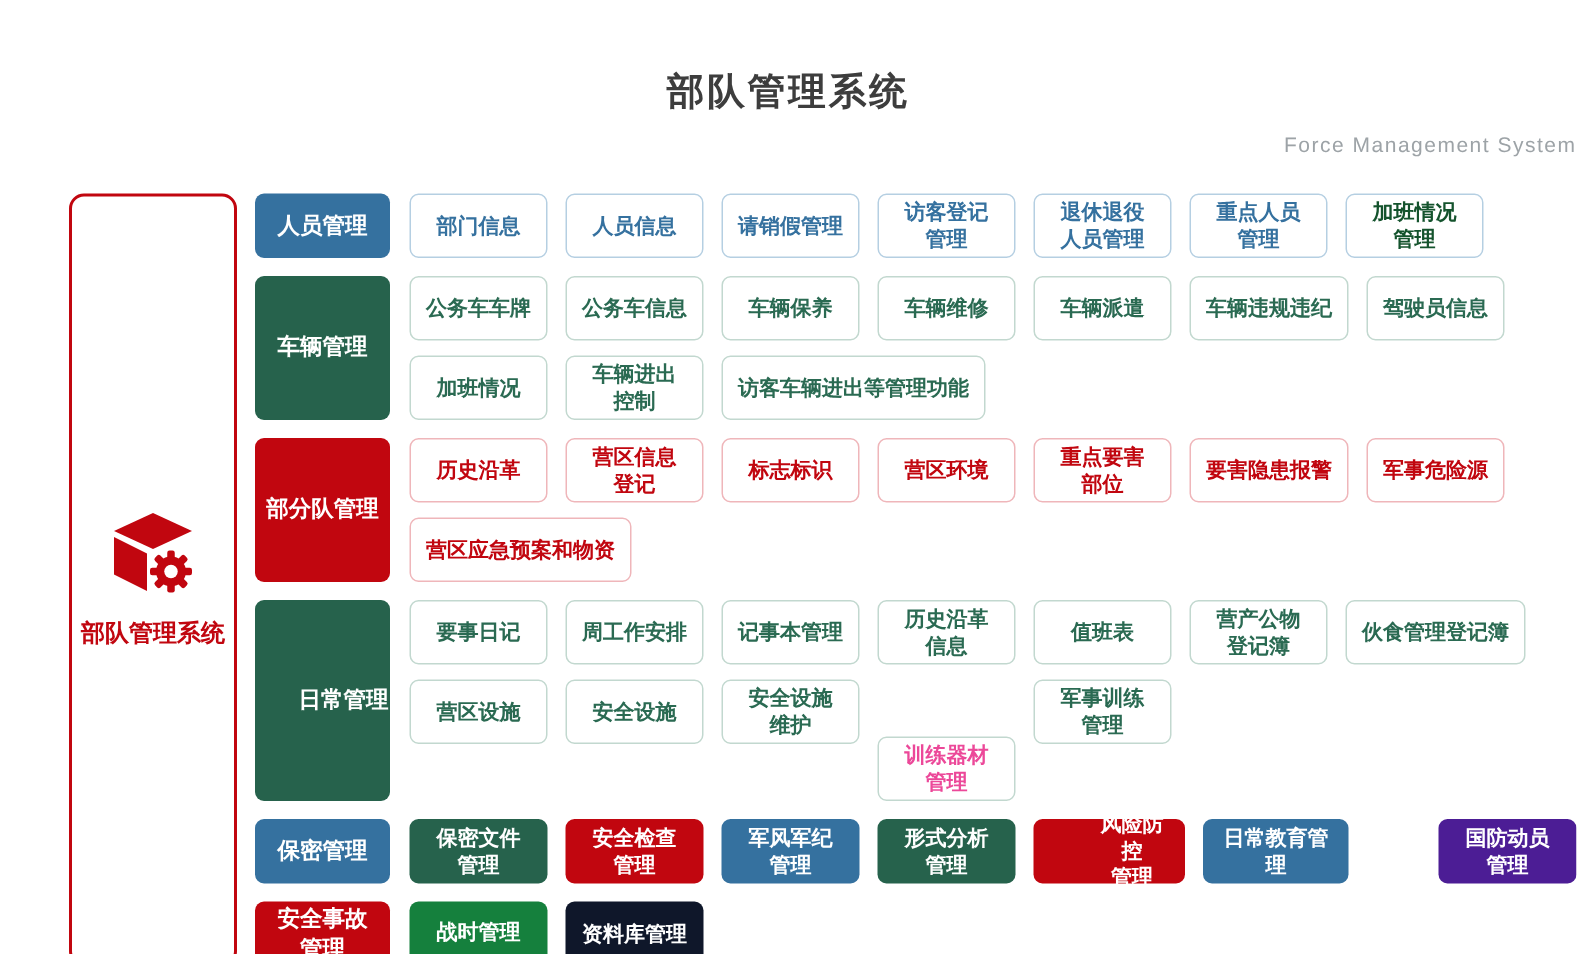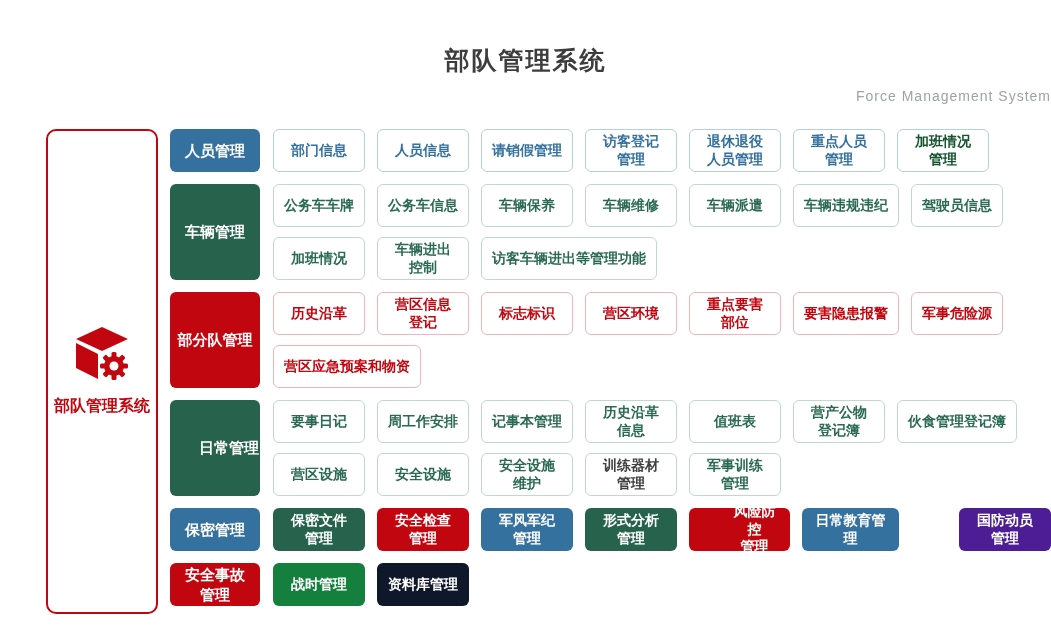--- a/index.html
+++ b/index.html
@@ -138,21 +138,21 @@
             <div class="box-item outline" style="border-color: rgb(194, 216, 207); color: rgb(42, 106, 82);">值班表</div>
             <div class="box-item outline" style="border-color: rgb(194, 216, 207); color: rgb(42, 106, 82);">营产公物
 登记簿</div>
             <div class="box-item outline" style="border-color: rgb(194, 216, 207); color: rgb(42, 106, 82);">伙食管理登记簿</div>
           </div>
           <div class="item-row">
             <div class="box-item outline" style="border-color: rgb(194, 216, 207); color: rgb(42, 106, 82);">营区设施</div>
             <div class="box-item outline" style="border-color: rgb(194, 216, 207); color: rgb(42, 106, 82);">安全设施</div>
             <div class="box-item outline" style="border-color: rgb(194, 216, 207); color: rgb(42, 106, 82);">安全设施
 维护</div>
-            <div class="box-item outline" style="border-color: rgb(194, 216, 207); color: #404040;">训练器材
+            <div class="box-item outline" style="border-color: rgb(194, 216, 207); color: #ec4899; margin-top: 38px;">训练器材
 管理</div>
             <div class="box-item outline" style="border-color: rgb(194, 216, 207); color: rgb(42, 106, 82);">军事训练
 管理</div>
           </div>
         </div>
       </div>
       <div class="row">
         <div class="category" style="background: rgb(53, 113, 159);">保密管理</div>
         <div class="item-rows">
           <div class="item-row">

